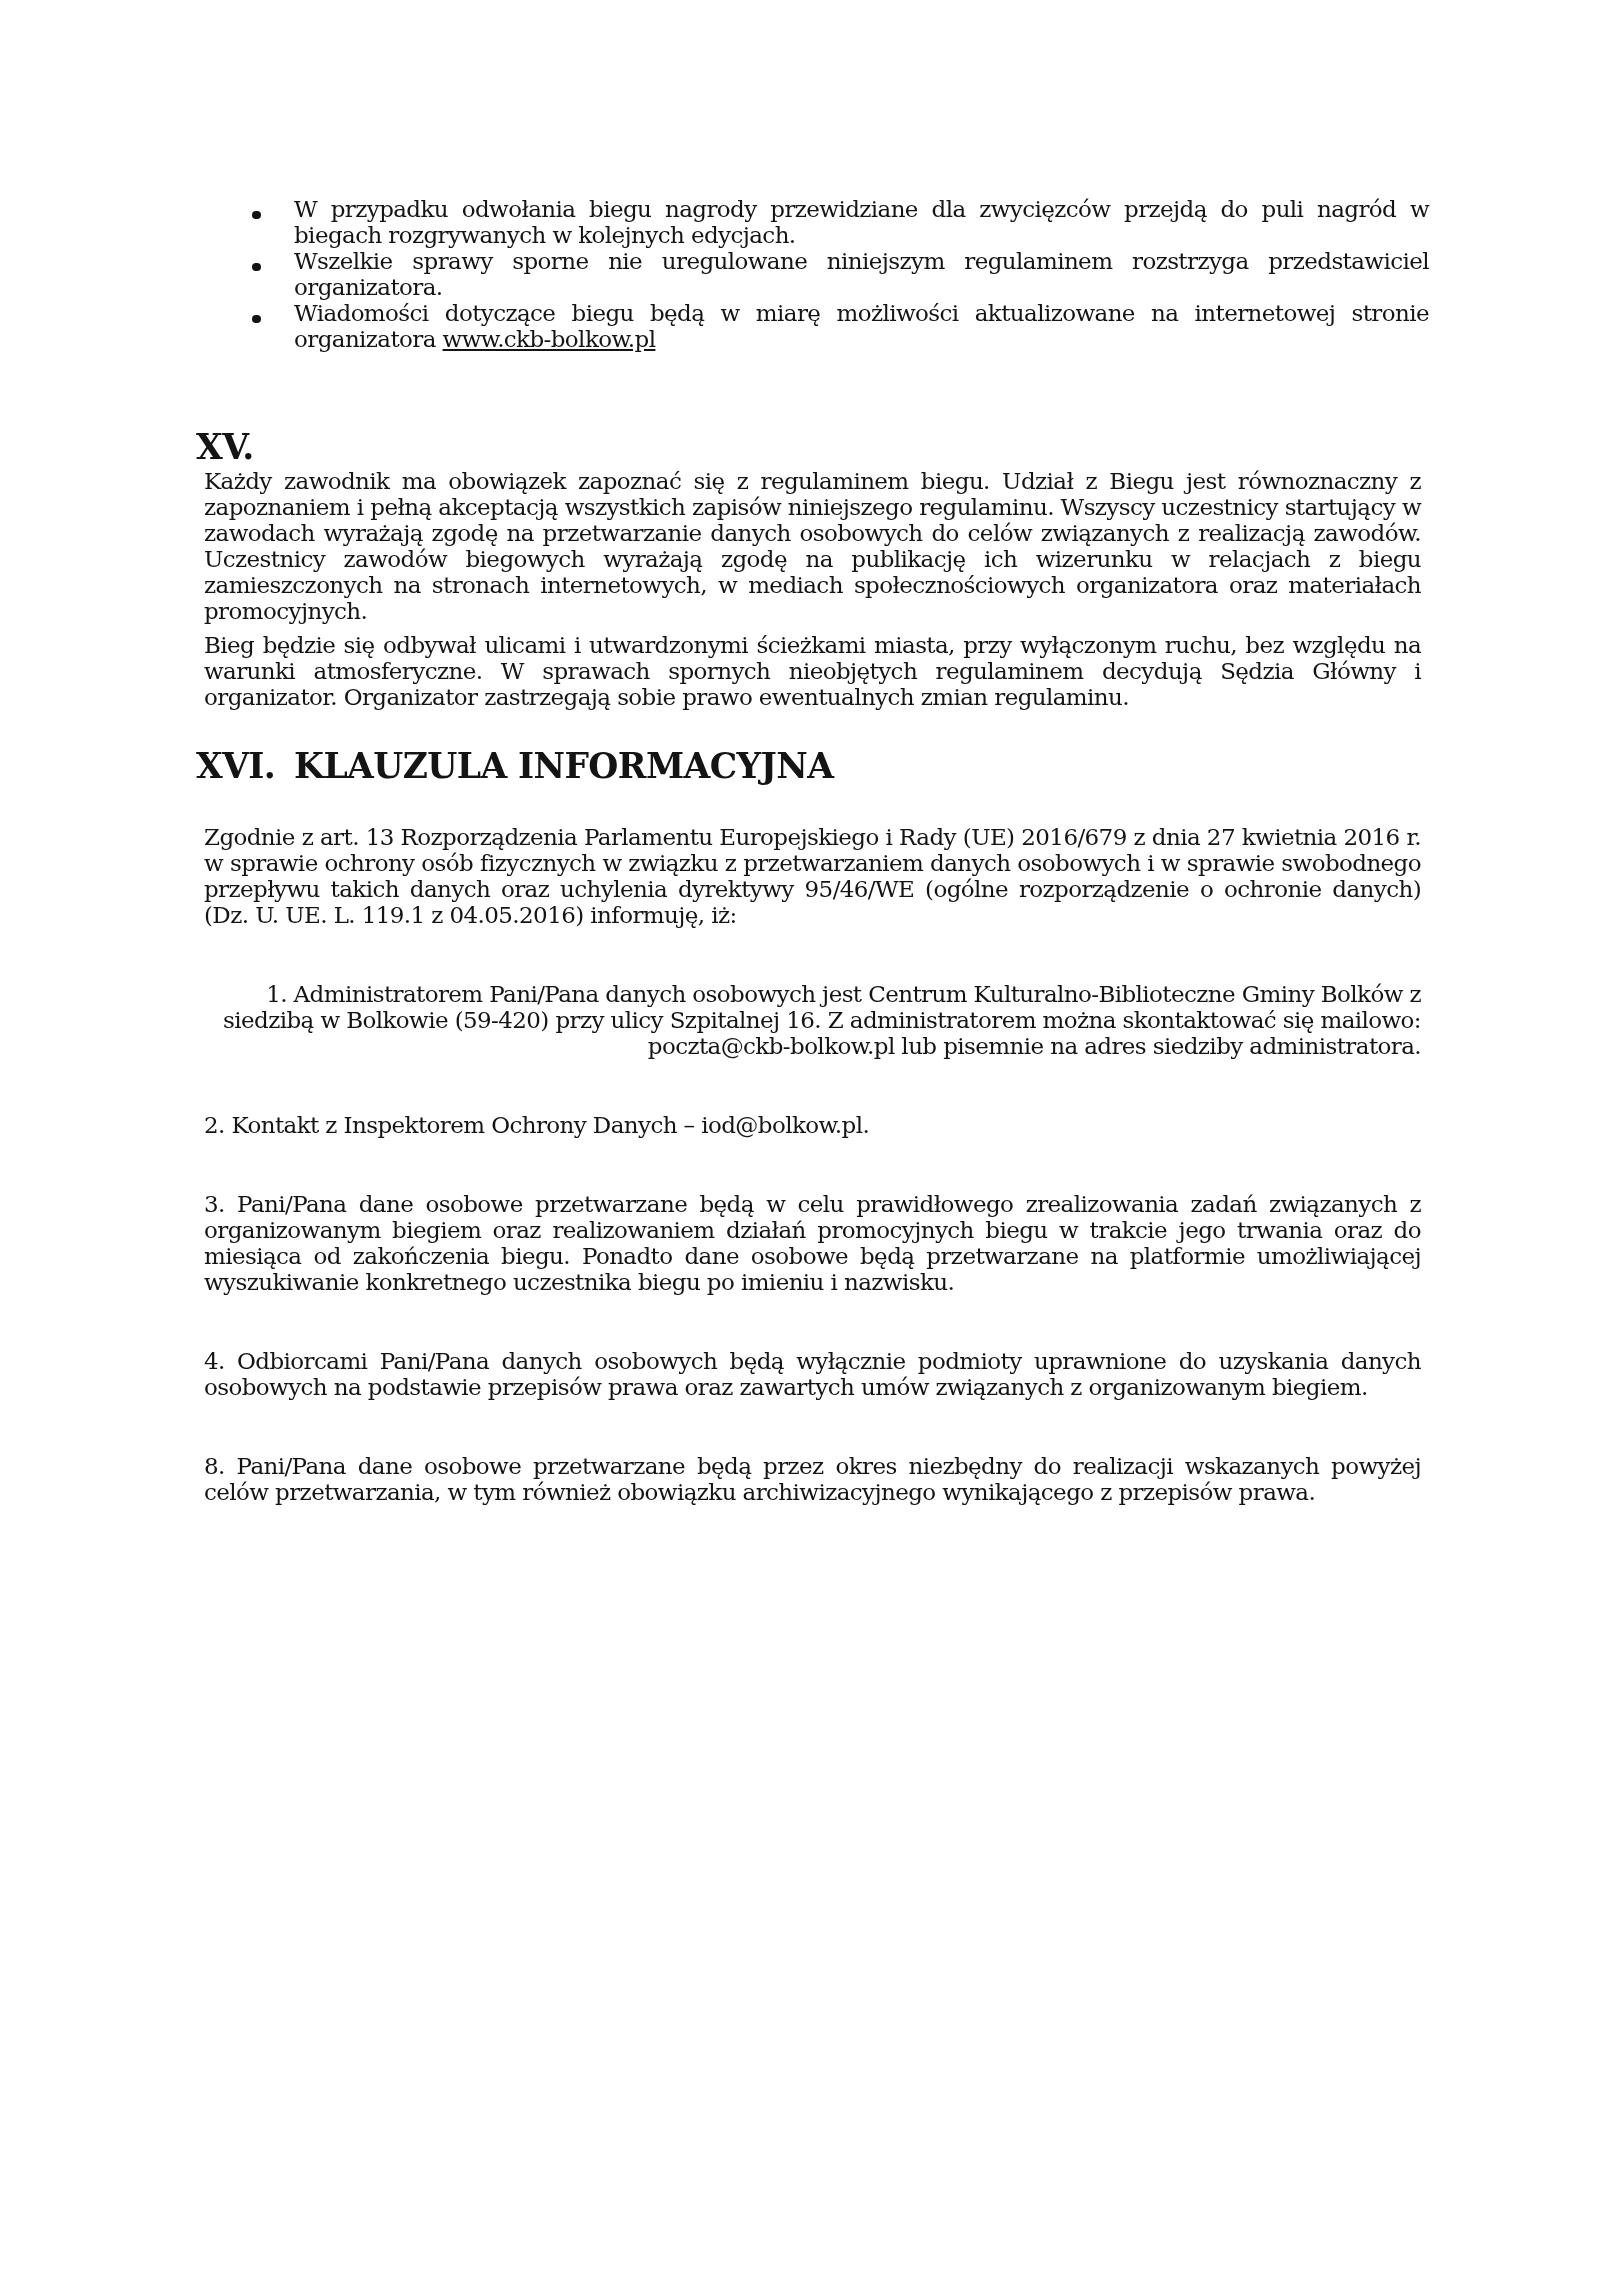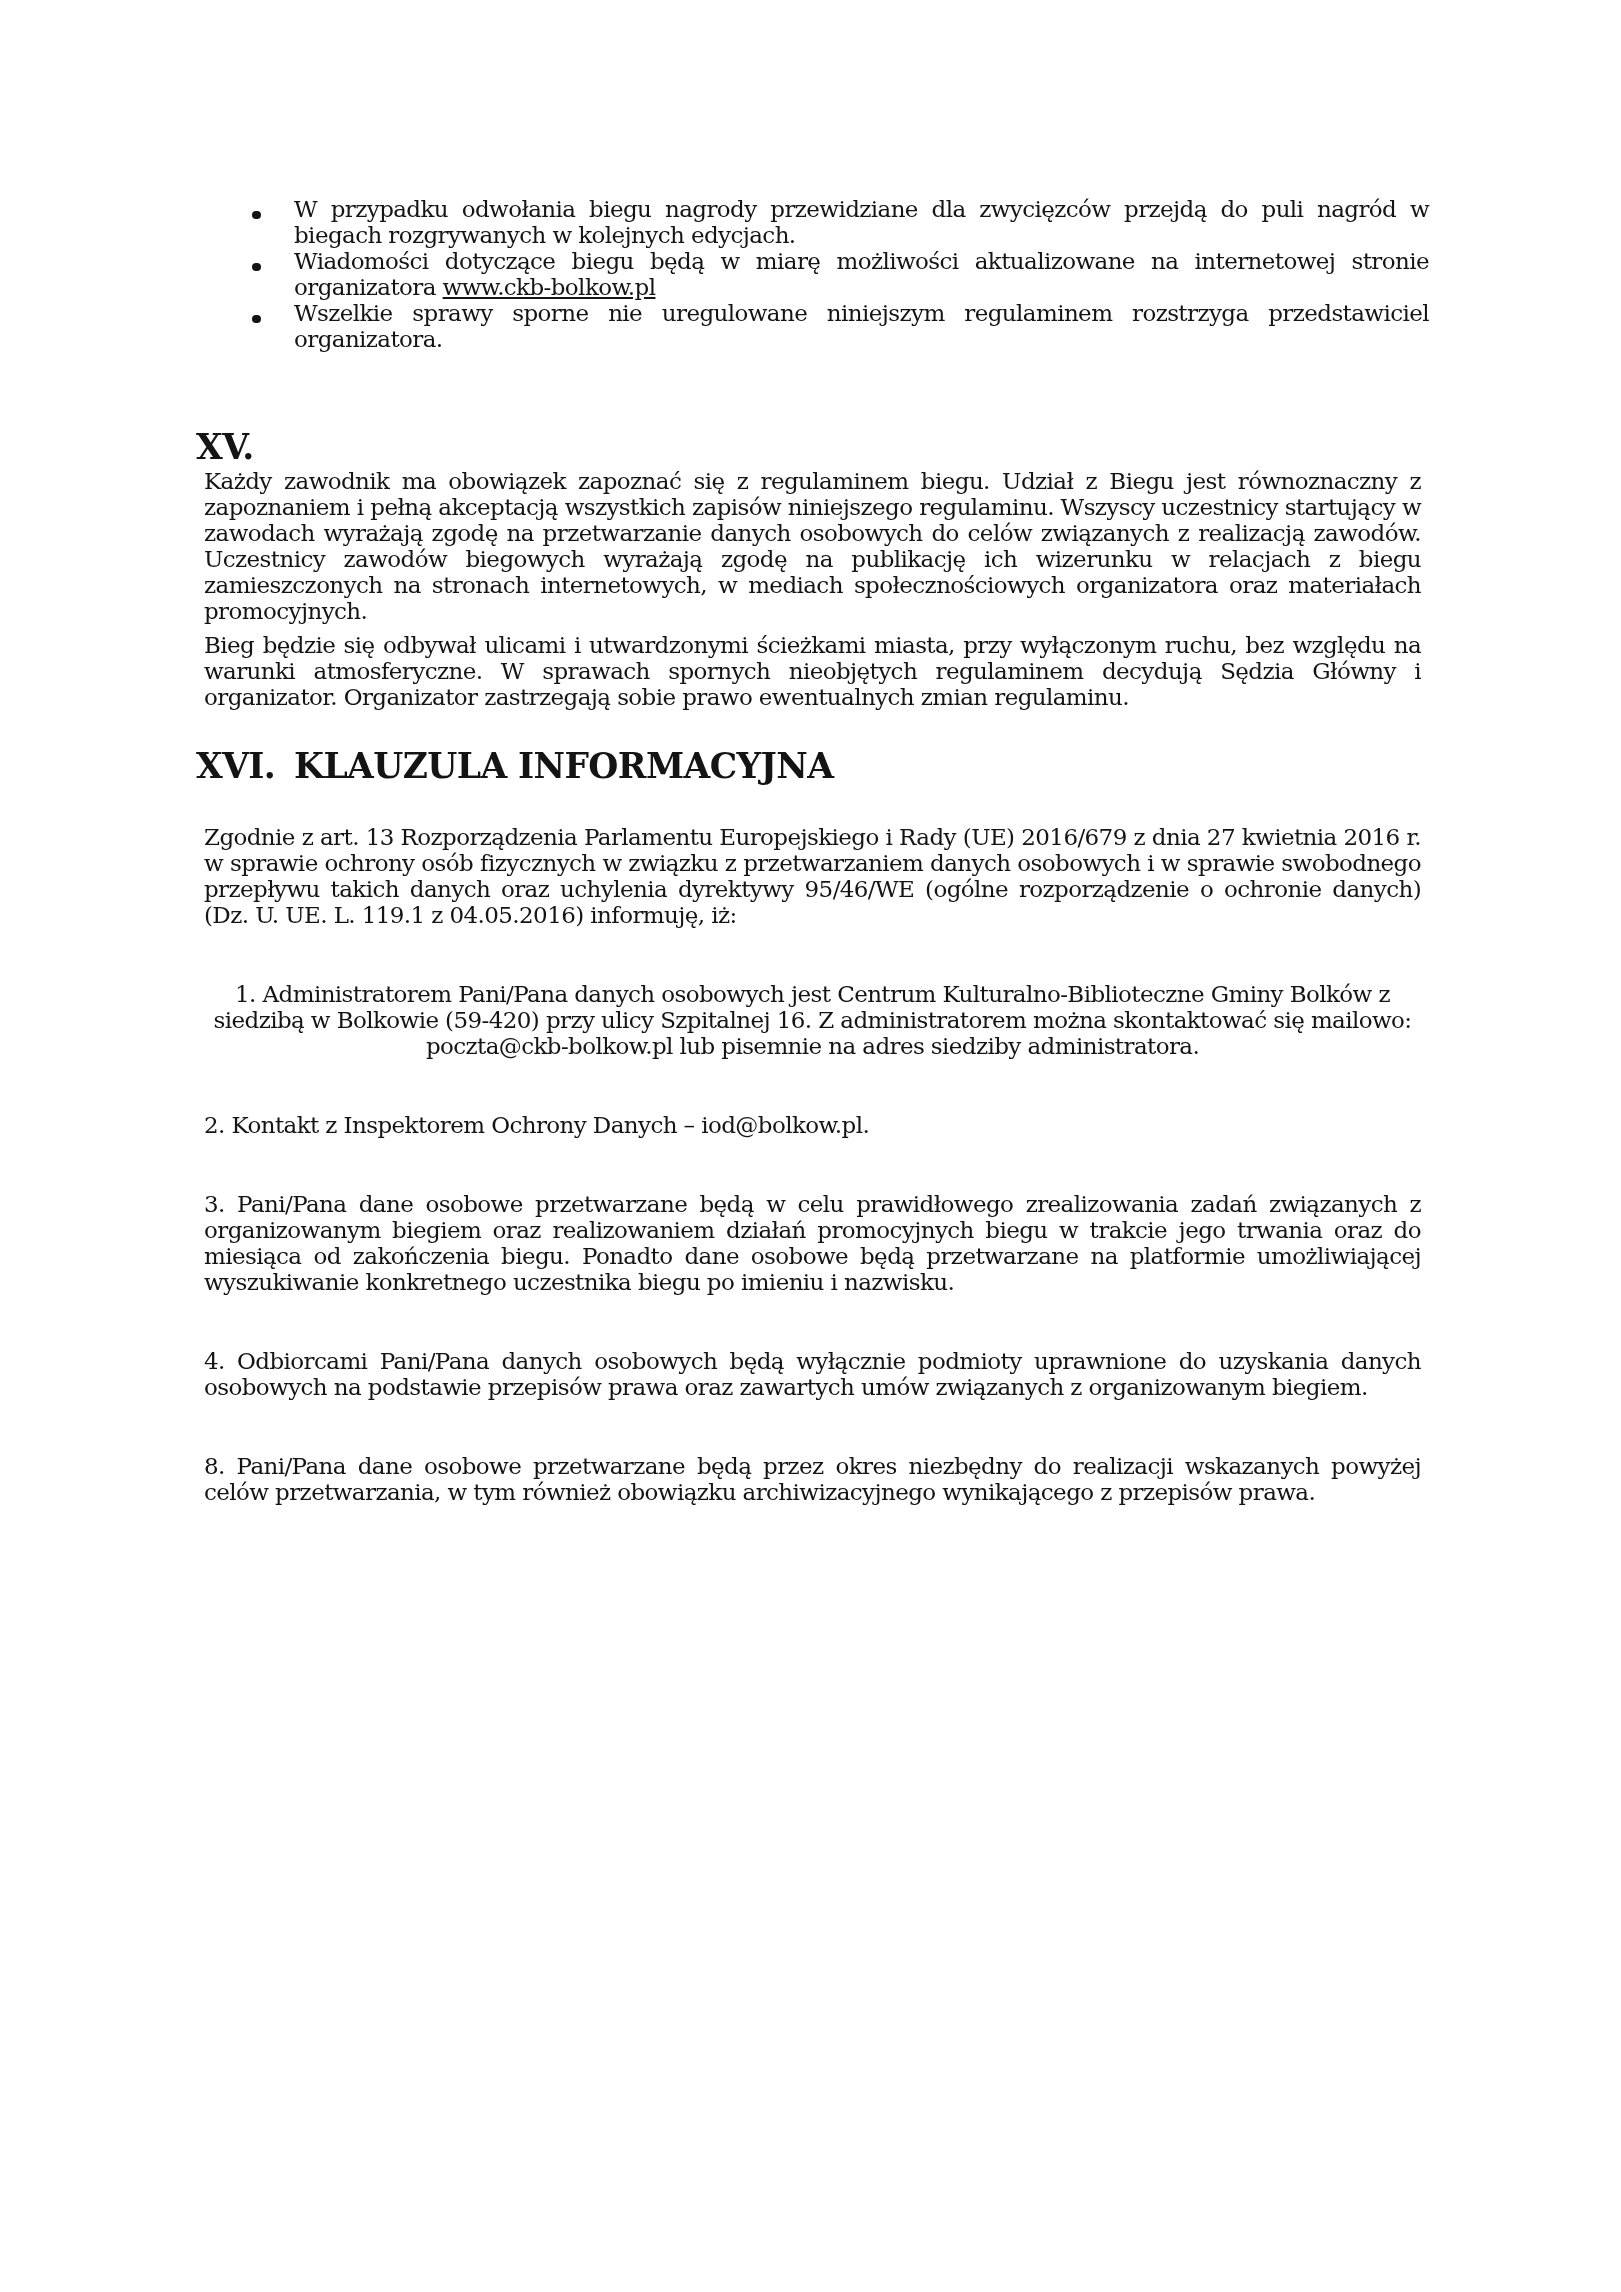--- a/index.html
+++ b/index.html
@@ -29,25 +29,25 @@
 
 <div class="page">
 
   <ul class="bullets">
     <li>
       <span class="dot"></span>
       <span>W przypadku odwołania biegu nagrody przewidziane dla zwycięzców przejdą do puli nagród w biegach rozgrywanych w kolejnych edycjach.</span>
     </li>
     <li>
       <span class="dot"></span>
-      <span>Wiadomości dotyczące biegu będą w miarę możliwości aktualizowane na internetowej stronie organizatora </span><a class="link">www.ckb-bolkow.pl</a>
+      <span>Wszelkie sprawy sporne nie uregulowane niniejszym regulaminem rozstrzyga przedstawiciel organizatora.</span>
     </li>
     <li>
       <span class="dot"></span>
-      <span>Wszelkie sprawy sporne nie uregulowane niniejszym regulaminem rozstrzyga przedstawiciel organizatora.</span>
+      <span>Wiadomości dotyczące biegu będą w miarę możliwości aktualizowane na internetowej stronie organizatora </span><a class="link">www.ckb-bolkow.pl</a>
     </li>
   </ul>
 
   <div class="gap-xl"></div>
   <div style="height:7.8px"></div>
 
   <h2 class="heading">
     <span class="num">XV.</span>
   </h2>
   <p class="para">Każdy zawodnik ma obowiązek zapoznać się z regulaminem biegu. Udział z Biegu jest równoznaczny z zapoznaniem i pełną akceptacją wszystkich zapisów niniejszego regulaminu. Wszyscy uczestnicy startujący w zawodach wyrażają zgodę na przetwarzanie danych osobowych do celów związanych z realizacją zawodów. Uczestnicy zawodów biegowych wyrażają zgodę na publikację ich wizerunku w relacjach z biegu zamieszczonych na stronach internetowych, w mediach społecznościowych organizatora oraz materiałach promocyjnych.</p>
@@ -57,21 +57,21 @@
 
   <h2 class="heading">
     <span class="num">XVI.</span>
     <span>KLAUZULA INFORMACYJNA</span>
   </h2>
 
   <div class="gap-l"></div>
   <p class="para">Zgodnie z art. 13 Rozporządzenia Parlamentu Europejskiego i Rady (UE) 2016/679 z dnia 27 kwietnia 2016 r. w sprawie ochrony osób fizycznych w związku z przetwarzaniem danych osobowych i w sprawie swobodnego przepływu takich danych oraz uchylenia dyrektywy 95/46/WE (ogólne rozporządzenie o ochronie danych) (Dz. U. UE. L. 119.1 z 04.05.2016) informuję, iż:</p>
 
   <div class="gap-l"></div>
-  <p class="para" style="text-align:center">1. Administratorem Pani/Pana danych osobowych jest Centrum Kulturalno-Biblioteczne Gminy Bolków z siedzibą w Bolkowie (59-420) przy ulicy Szpitalnej 16. Z administratorem można skontaktować się mailowo: poczta@ckb-bolkow.pl lub pisemnie na adres siedziby administratora.</p>
+  <p class="para" style="text-align:right">1. Administratorem Pani/Pana danych osobowych jest Centrum Kulturalno-Biblioteczne Gminy Bolków z siedzibą w Bolkowie (59-420) przy ulicy Szpitalnej 16. Z administratorem można skontaktować się mailowo: poczta@ckb-bolkow.pl lub pisemnie na adres siedziby administratora.</p>
 
   <div class="gap-l"></div>
   <p class="para">2. Kontakt z Inspektorem Ochrony Danych – iod@bolkow.pl.</p>
 
   <div class="gap-l"></div>
   <p class="para">3. Pani/Pana dane osobowe przetwarzane będą w celu prawidłowego zrealizowania zadań związanych z organizowanym biegiem oraz realizowaniem działań promocyjnych biegu w trakcie jego trwania oraz do miesiąca od zakończenia biegu. Ponadto dane osobowe będą przetwarzane na platformie umożliwiającej wyszukiwanie konkretnego uczestnika biegu po imieniu i nazwisku.</p>
 
   <div class="gap-l"></div>
   <p class="para">4. Odbiorcami Pani/Pana danych osobowych będą wyłącznie podmioty uprawnione do uzyskania danych osobowych na podstawie przepisów prawa oraz zawartych umów związanych z organizowanym biegiem.</p>
 

